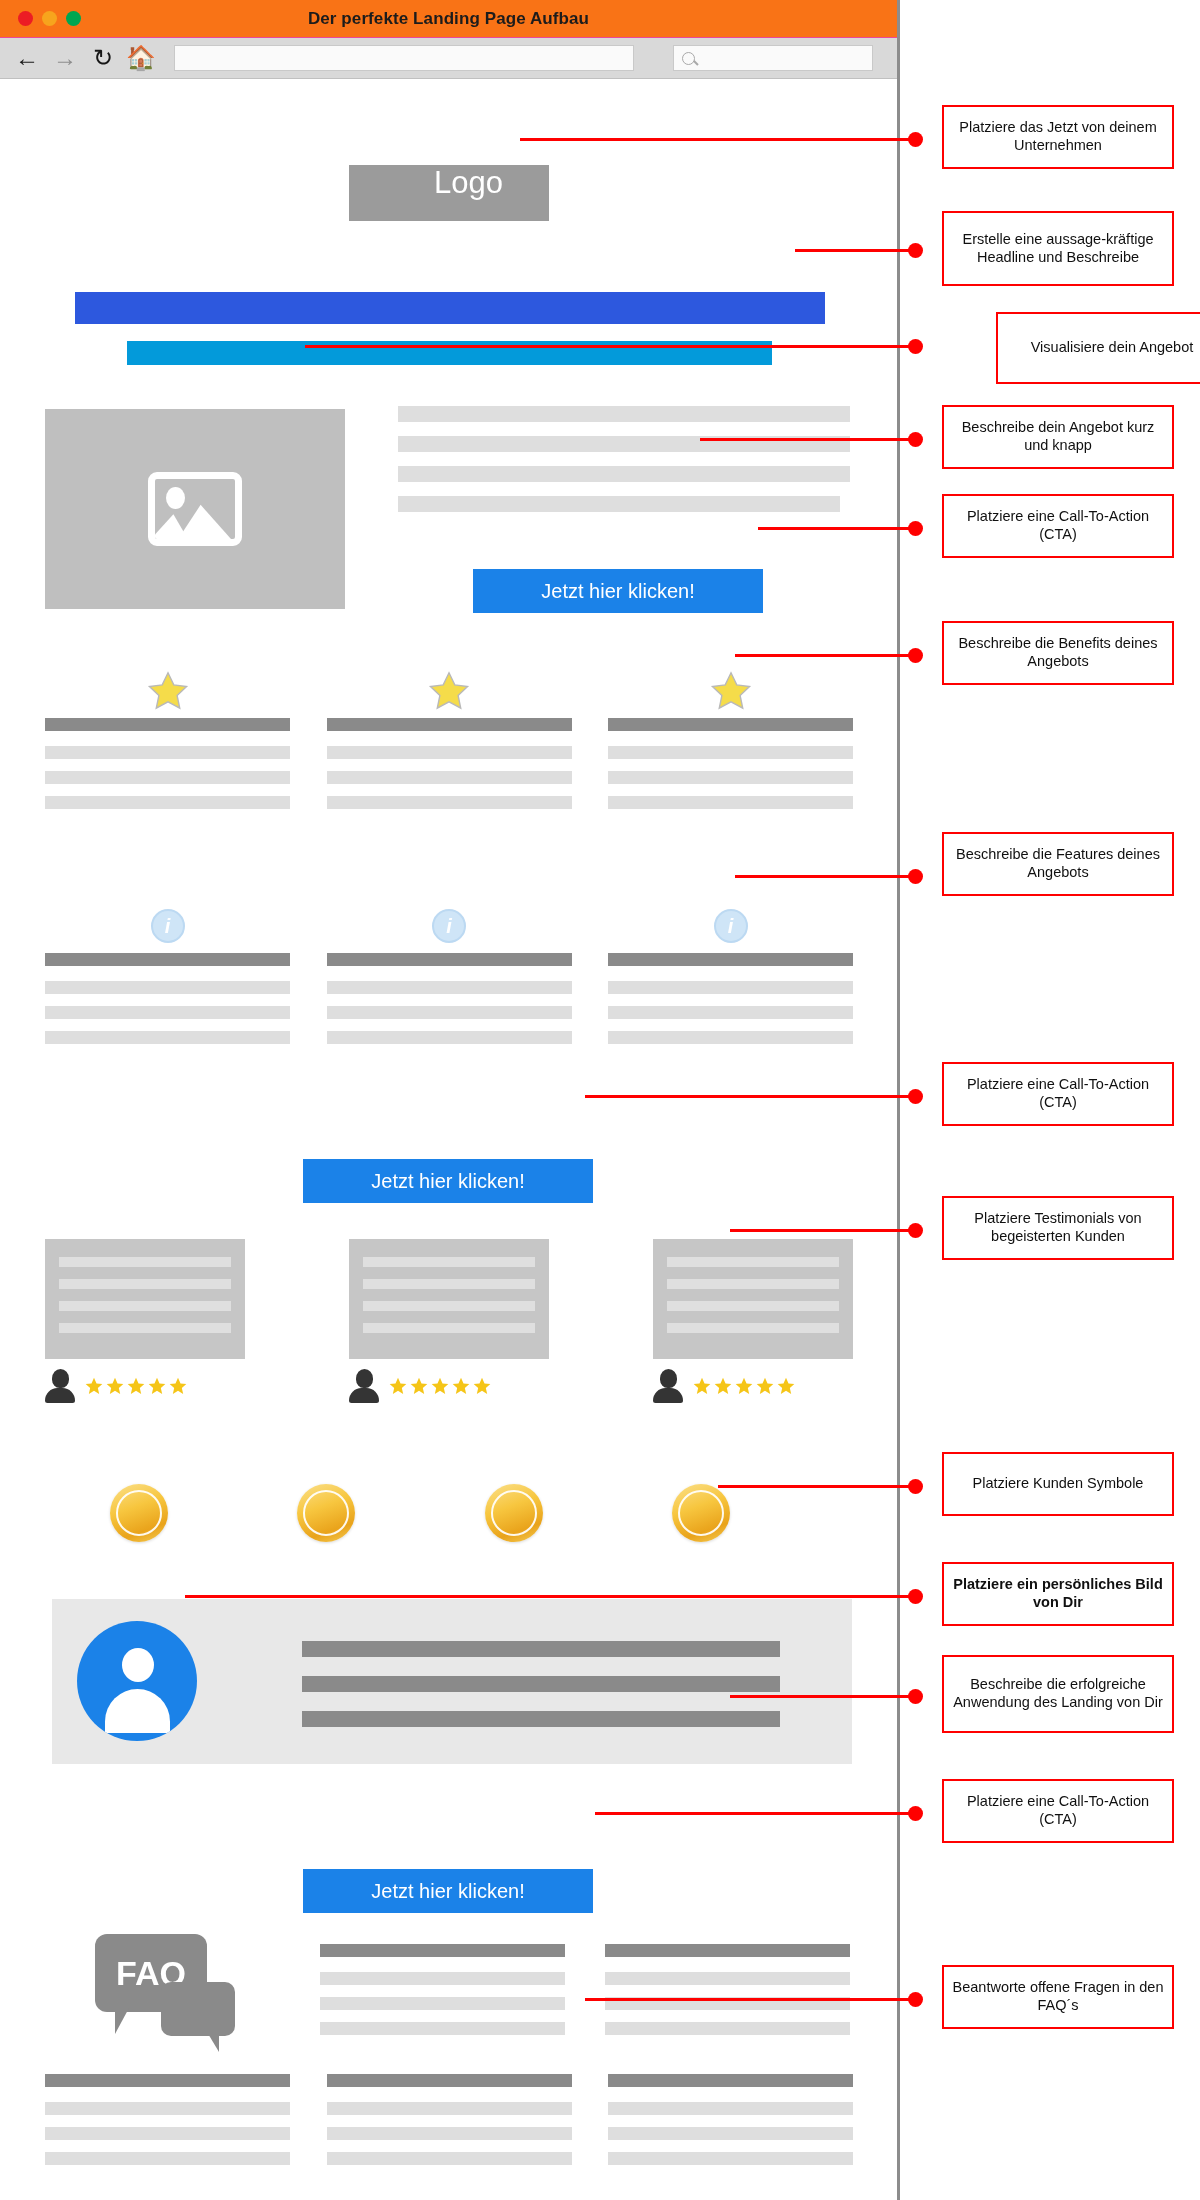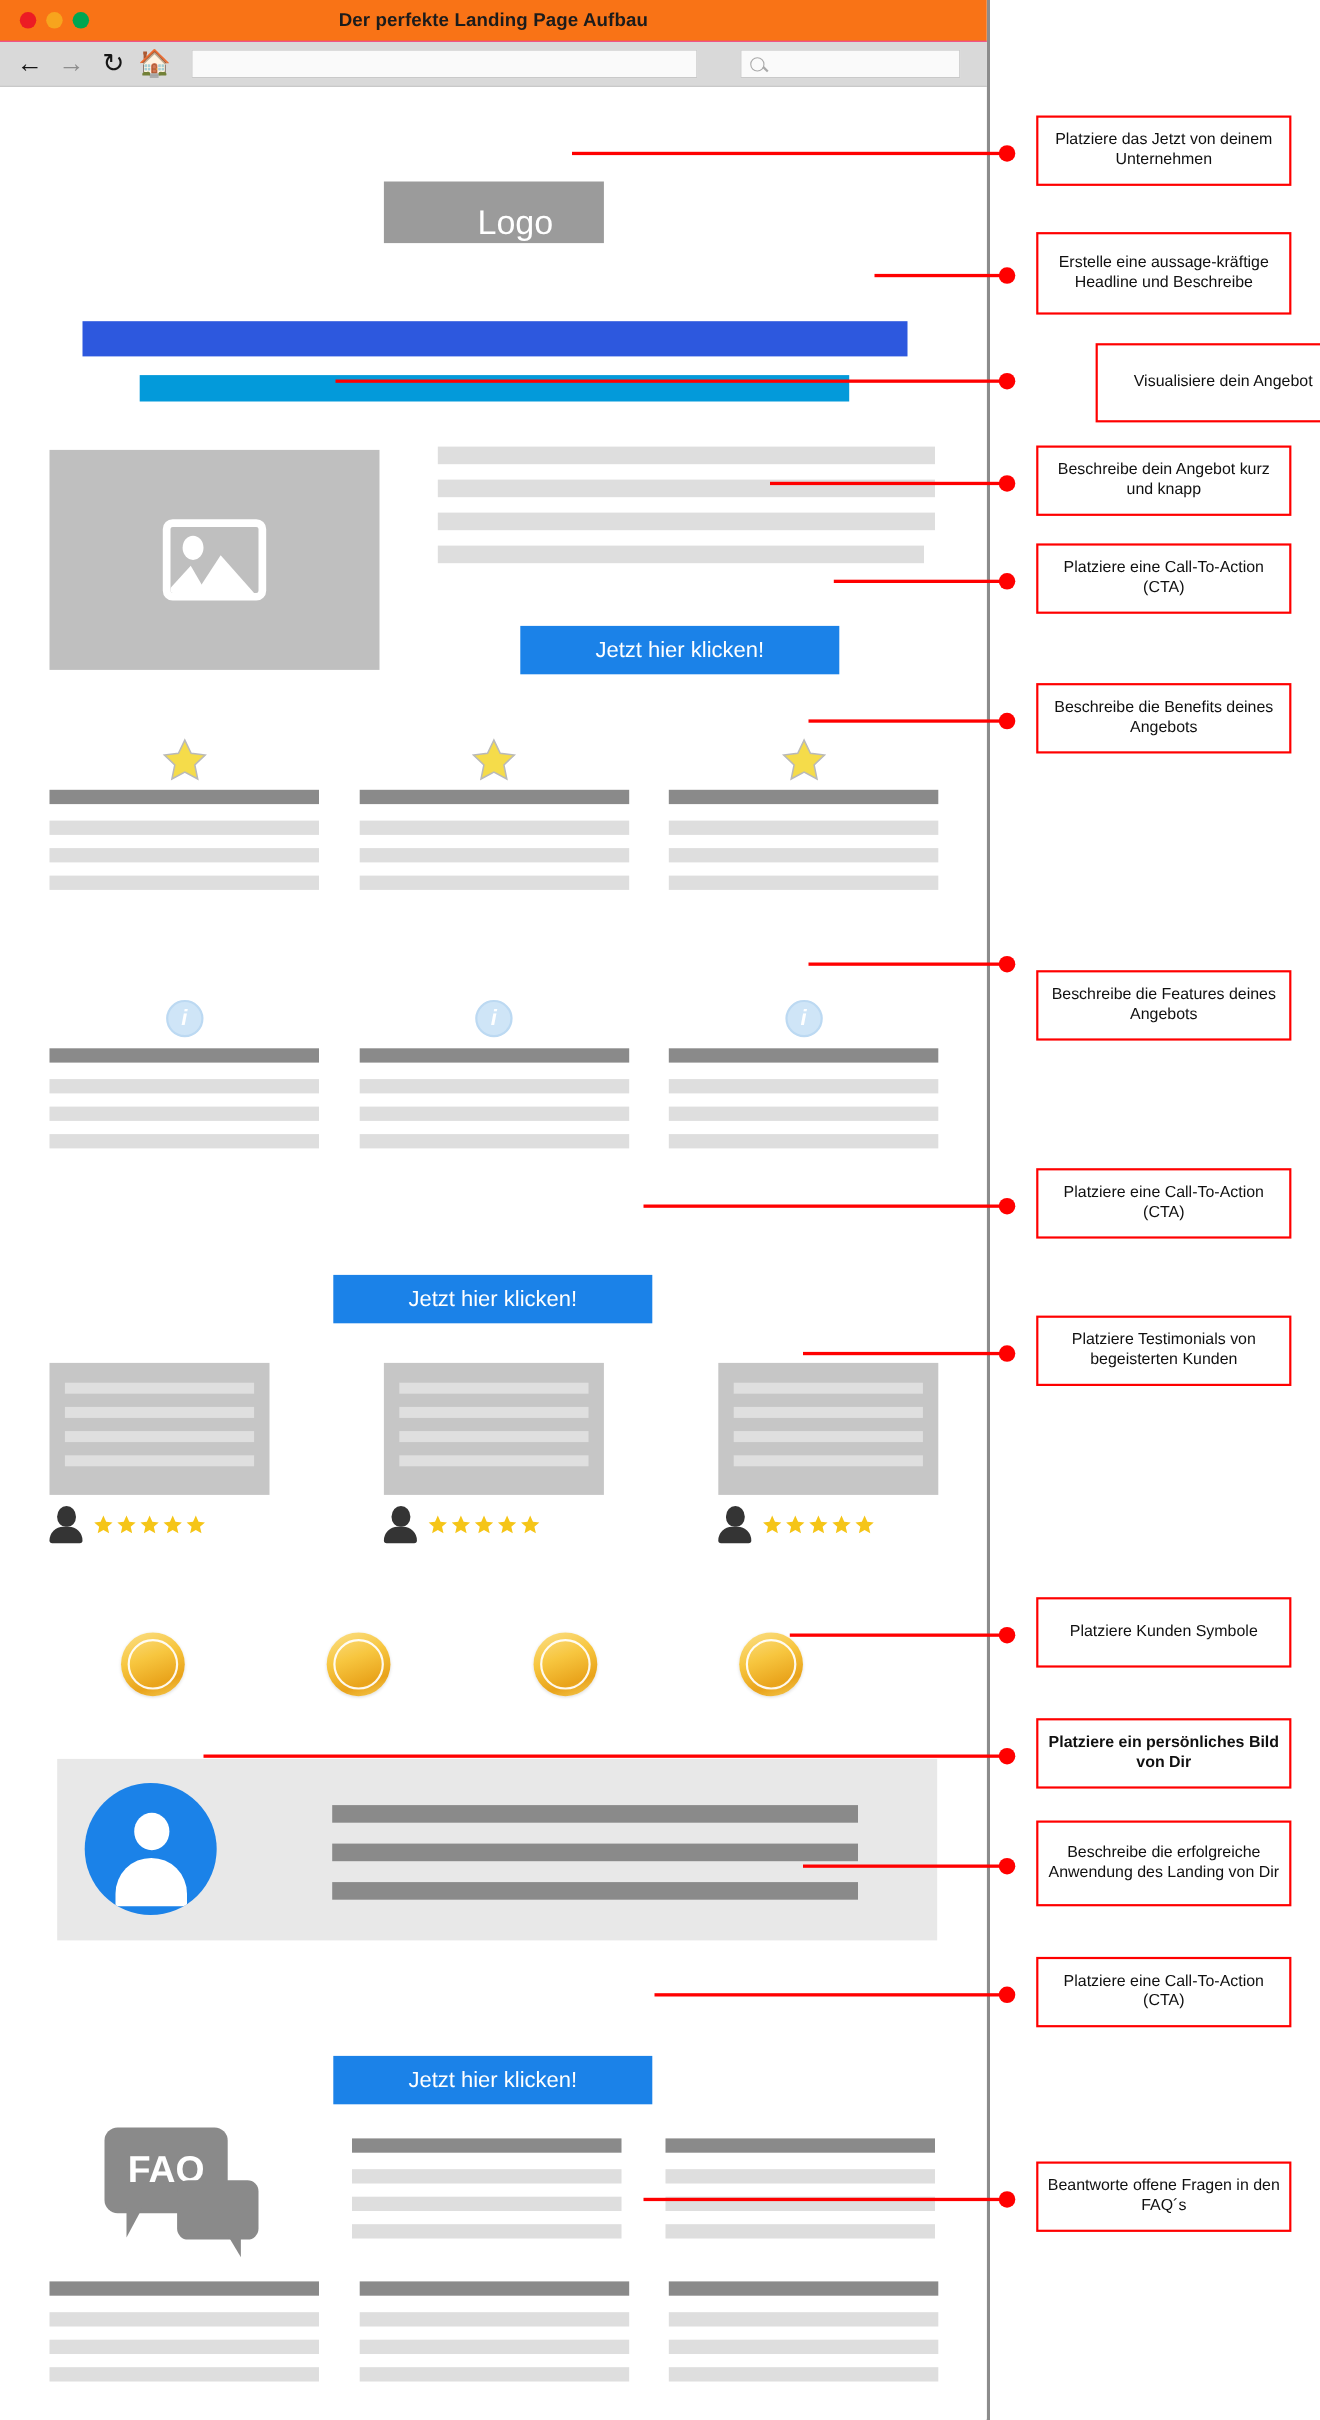--- a/index.html
+++ b/index.html
@@ -30,21 +30,21 @@
   .searchbar { flex:0 0 200px; height:26px; background:#fafafa; border:1px solid #c9c9c9;
                margin-left:27px; display:flex; align-items:center; padding-left:8px; }
   .mag { width:13px; height:13px; border:1.6px solid #a9a9a9; border-radius:50%; position:relative; }
   .mag::after { content:""; position:absolute; width:6px; height:1.6px; background:#a9a9a9;
                 transform:rotate(45deg); right:-5px; bottom:0px; }
 
   
   .page { position:relative; width:897px; height:2120px; background:#fff; }
 
   .logo-box { position:absolute; left:349px; top:86px; width:200px; height:56px; background:#9b9b9b;
-              color:#fff; font-size:31px; display:flex; align-items:flex-end; justify-content:center;padding-left:39px; }
+              color:#fff; font-size:31px; display:flex; align-items:flex-start; justify-content:center;padding-left:39px; }
   .headline { position:absolute; left:75px; top:213px; width:750px; height:32px; background:#2d58de; }
   .subheadline { position:absolute; left:127px; top:262px; width:645px; height:24px; background:#039ada; }
 
   .hero-img { position:absolute; left:45px; top:330px; width:300px; height:200px; background:#bfbfbf;
               display:flex; align-items:center; justify-content:center; }
   .img-ph { width:94px; height:74px; border:7px solid #fff; border-radius:9px; position:relative;
             overflow:hidden; }
   .img-ph .sun { position:absolute; left:11px; top:8px; width:19px; height:22px; background:#fff;
                  border-radius:50%; }
   .img-ph .mount { position:absolute; left:-4px; bottom:0; width:100%; height:38px; }
@@ -427,21 +427,21 @@
   <div class="lead" style="left:758px; top:527px; width:158px;"></div>
   <div class="knob" style="left:908px; top:521px;"></div>
   <div class="anno" style="left:942px; top:494px; height:64px;">Platziere eine Call-To-Action (CTA)</div>
 
   <div class="lead" style="left:735px; top:654px; width:181px;"></div>
   <div class="knob" style="left:908px; top:648px;"></div>
   <div class="anno" style="left:942px; top:621px; height:64px;">Beschreibe die Benefits deines Angebots</div>
 
   <div class="lead" style="left:735px; top:875px; width:181px;"></div>
   <div class="knob" style="left:908px; top:869px;"></div>
-  <div class="anno" style="left:942px; top:882px; height:64px;">Beschreibe die Features deines Angebots</div>
+  <div class="anno" style="left:942px; top:832px; height:64px;">Beschreibe die Features deines Angebots</div>
 
   <div class="lead" style="left:585px; top:1095px; width:331px;"></div>
   <div class="knob" style="left:908px; top:1089px;"></div>
   <div class="anno" style="left:942px; top:1062px; height:64px;">Platziere eine Call-To-Action (CTA)</div>
 
   <div class="lead" style="left:730px; top:1229px; width:186px;"></div>
   <div class="knob" style="left:908px; top:1223px;"></div>
   <div class="anno" style="left:942px; top:1196px; height:64px;">Platziere Testimonials von begeisterten Kunden</div>
 
   <div class="lead" style="left:718px; top:1485px; width:198px;"></div>

